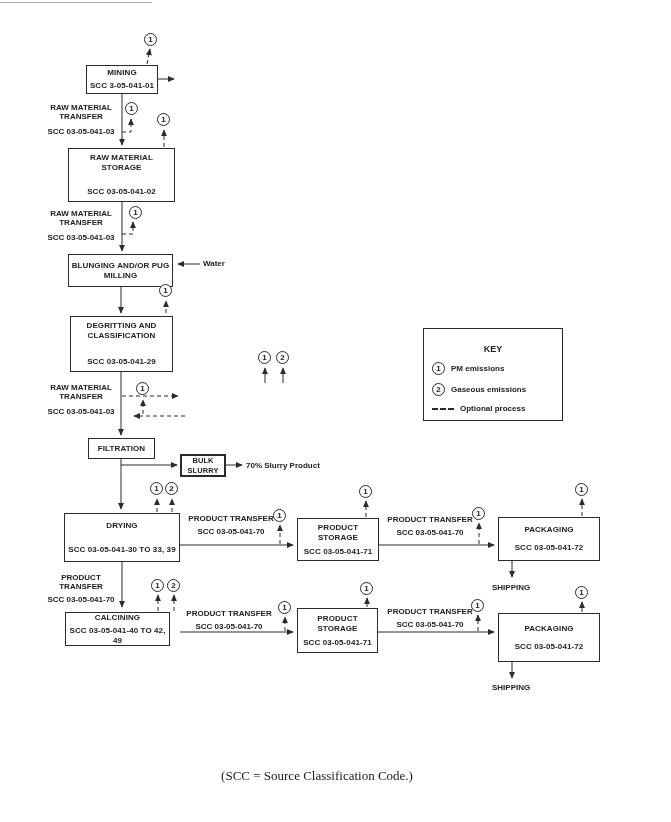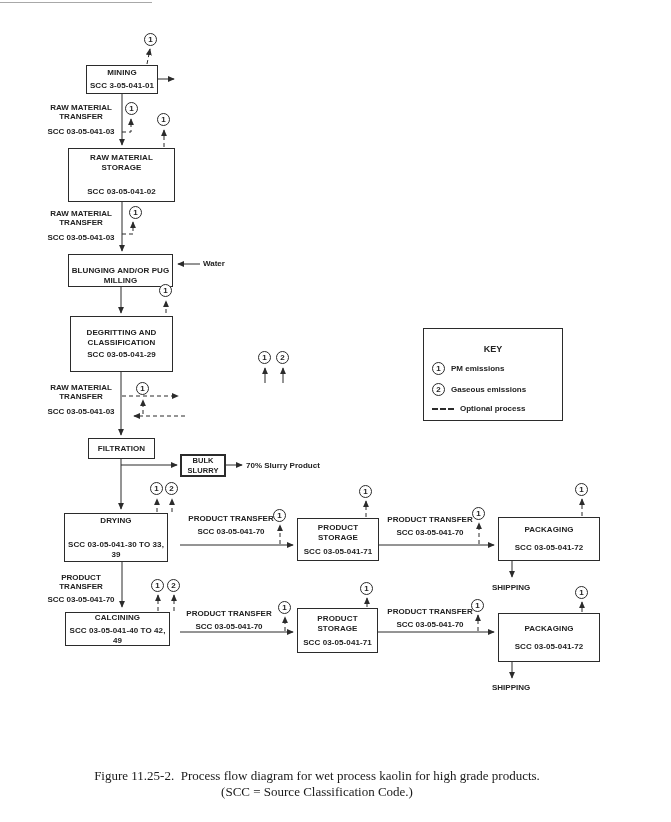--- a/index.html
+++ b/index.html
@@ -6,21 +6,21 @@
   .page{position:relative;width:671px;height:822px;background:#ffffff;overflow:hidden;
         font-family:"Liberation Sans",sans-serif;}
   .artifact{position:absolute;left:0;top:2px;width:152px;height:1px;background:#a8a8a8;}
   svg.wires{position:absolute;left:0;top:0;width:671px;height:822px;}
 
   .box{position:absolute;box-sizing:border-box;border:1px solid #2b2b2b;background:#fff;
        display:flex;flex-direction:column;align-items:center;justify-content:center;
        text-align:center;font-size:8px;font-weight:bold;color:#222;line-height:1.25;
        letter-spacing:.1px;}
   .box.spread{justify-content:space-between;}
-  .box.evenly{justify-content:flex-end;}
+  .box.evenly{justify-content:center;}
   .box .bt{display:block;}
   .mt3{margin-top:3px;} .mt4{margin-top:4px;} .mt6{margin-top:14px;} .mt8{margin-top:8px;}
   .thick{border-width:2px;font-size:7.5px;}
 
   .lbl{position:absolute;font-size:8px;font-weight:bold;color:#222;line-height:1.15;
        text-align:center;}
   .lbl .l{display:block;}
   .lbl .scc.gap-lg{display:block;margin-top:6px;}
   .lbl .scc.gap-sm{display:block;margin-top:4px;}
   .txt{position:absolute;font-size:8px;font-weight:bold;color:#222;white-space:nowrap;text-align:center;}
@@ -108,39 +108,39 @@
       <span class="bt">STORAGE</span>
     </span>
     <span class="scc">SCC 03-05-041-02</span>
   </div>
 
   <div class="box evenly" style="left:68px;top:254px;width:105px;height:33px;">
     <span class="bt">BLUNGING AND/OR PUG</span>
     <span class="bt">MILLING</span>
   </div>
 
-  <div class="box spread" style="left:70px;top:316px;width:103px;height:56px;padding:11px 2px;">
+  <div class="box spread" style="left:70px;top:316px;width:103px;height:56px;padding:4px 2px;">
     <span>
       <span class="bt">DEGRITTING AND</span>
       <span class="bt">CLASSIFICATION</span>
     </span>
     <span class="scc">SCC 03-05-041-29</span>
   </div>
 
 
   <div class="box" style="left:88px;top:438px;width:67px;height:21px;">
     <span class="bt">FILTRATION</span>
   </div>
 
   <div class="box thick" style="left:180px;top:454px;width:46px;height:23px;">
     <span class="bt">BULK</span>
     <span class="bt">SLURRY</span>
   </div>
 
-  <div class="box" style="left:64px;top:513px;width:104px;height:49px;">
+  <div class="box" style="left:64px;top:513px;width:116px;height:49px;">
     <span class="bt">DRYING</span>
     <span class="scc mt6">SCC 03-05-041-30 TO 33, 39</span>
   </div>
 
   <div class="box" style="left:297px;top:518px;width:82px;height:43px;">
     <span class="bt">PRODUCT</span>
     <span class="bt">STORAGE</span>
     <span class="scc mt4">SCC 03-05-041-71</span>
   </div>
 
@@ -246,16 +246,15 @@
       <span class="marker">2</span>
       <span class="key-label">Gaseous emissions</span>
     </div>
     <div class="key-row">
       <span class="dash-sample"></span>
       <span class="key-label">Optional process</span>
     </div>
   </div>
 
   <div class="caption">
-    <span class="cl">Figure 11.25-2.  Process flow diagram for wet process kaolin for high grade products.</span>
     <span class="cl">(SCC = Source Classification Code.)</span>
   </div>
 </div>
 
 </body></html>

